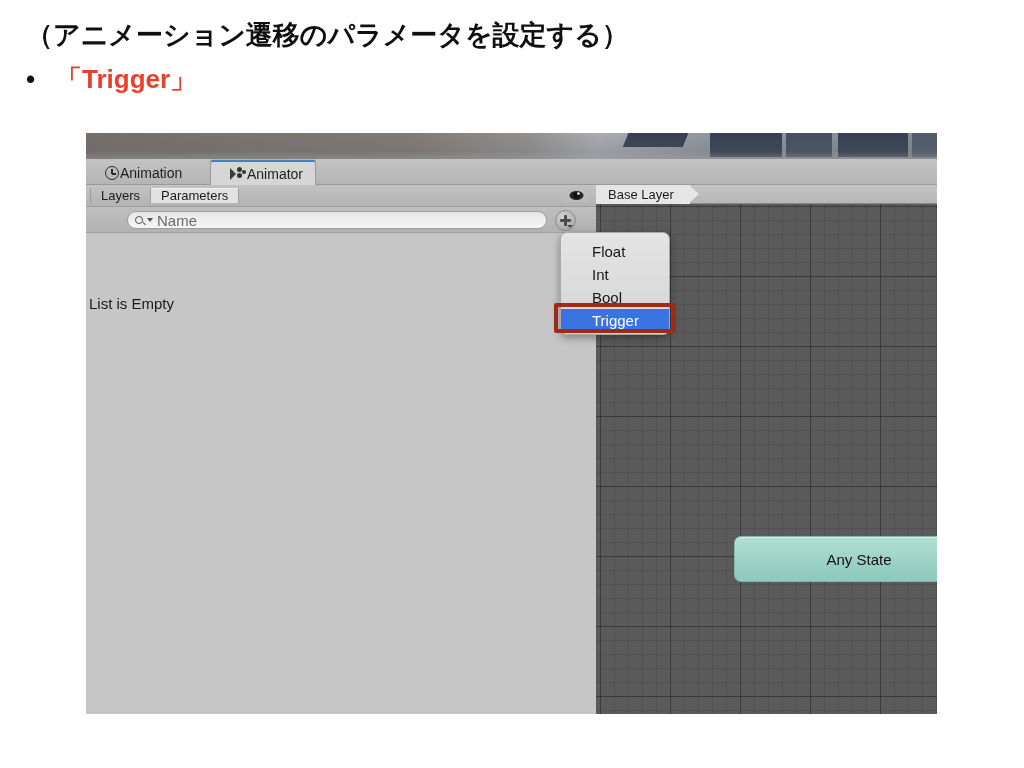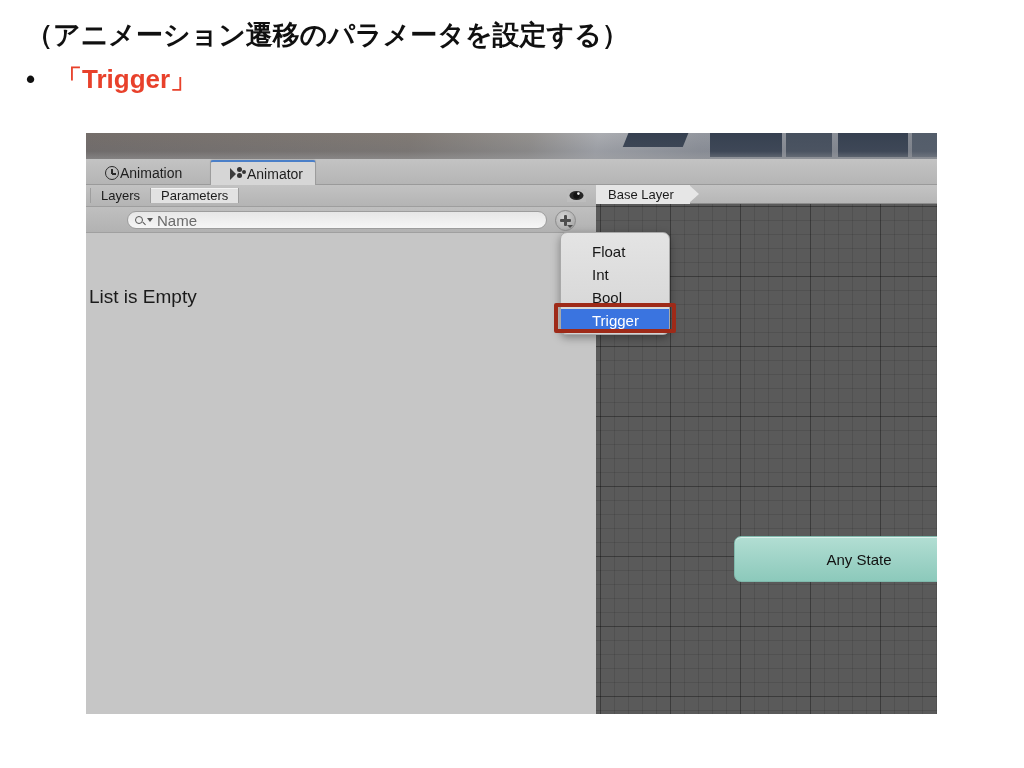--- a/index.html
+++ b/index.html
@@ -261,23 +261,23 @@
     position: absolute;
     left: 481px; top: 55px;
     width: 19px; height: 13px;
     z-index: 6;
   }
 
   .list-empty {
     position: absolute;
     left: 0; top: 101px;
     width: 510px; height: 26px;
-    display: flex; align-items: flex-start;
+    display: flex; align-items: flex-end;
     padding-left: 3px;
-    font-size: 19px;
+    font-size: 15px;
     color: #1a1a1a;
     background: #c6c6c6;
   }
 
   
   .graph-panel {
     position: absolute;
     left: 510px; top: 52px;
     width: 341px;
     height: 529px;

